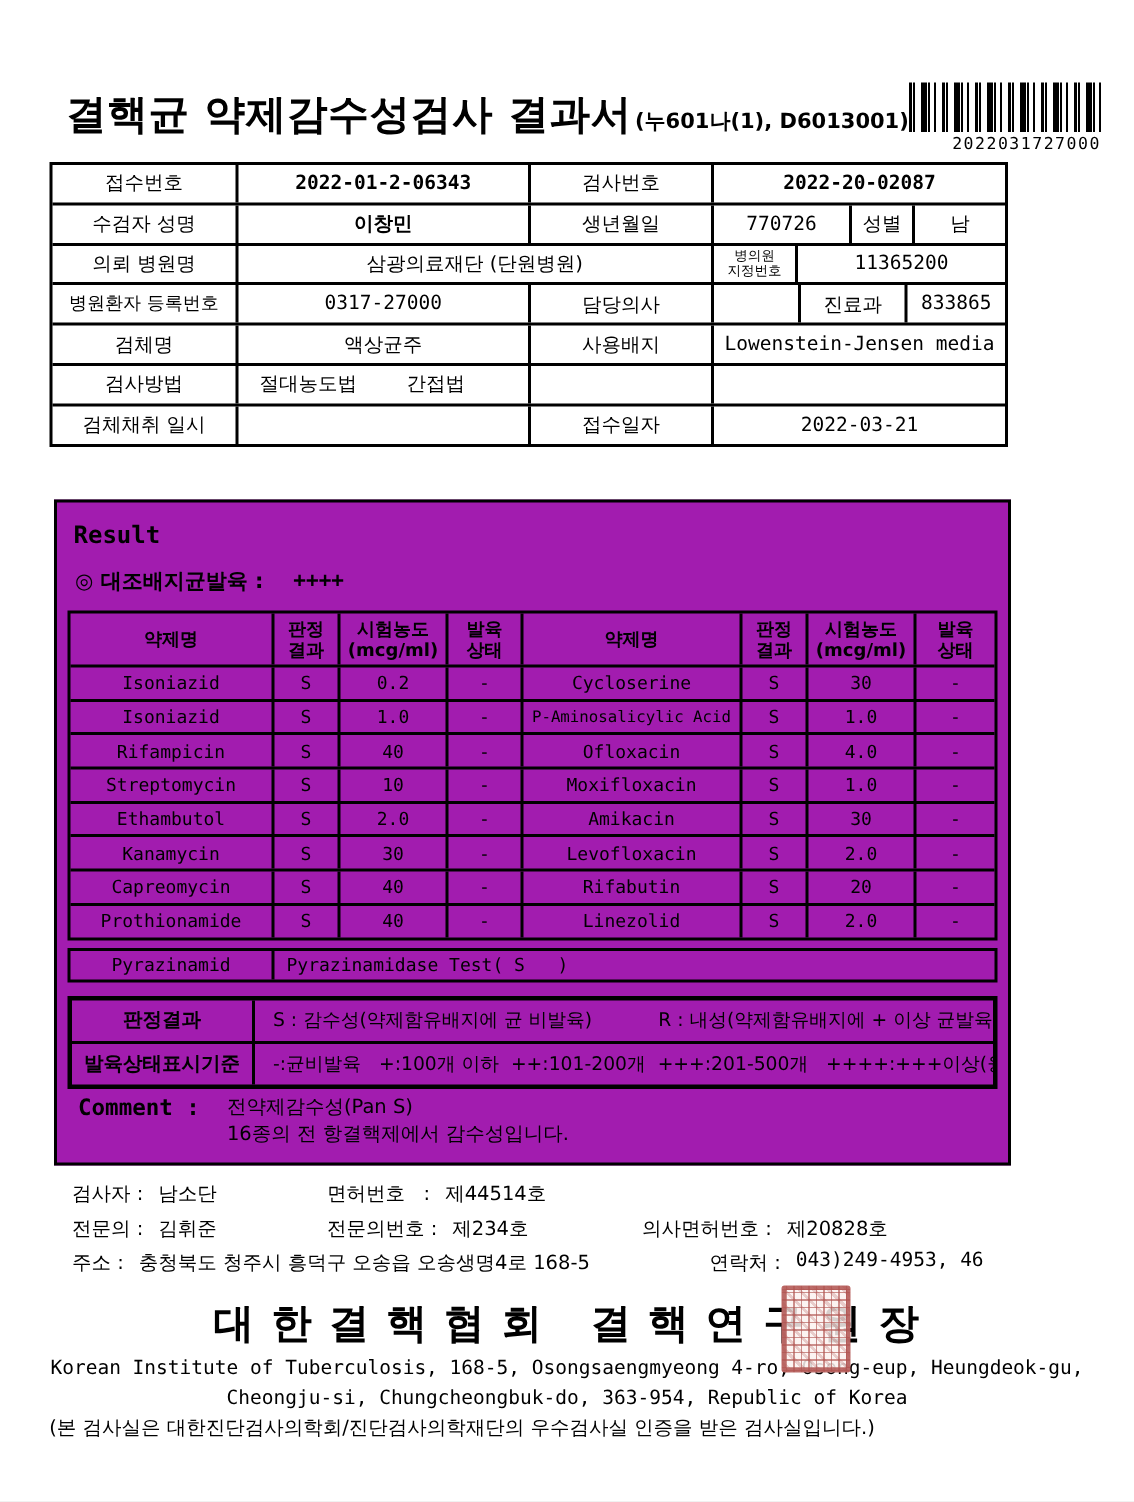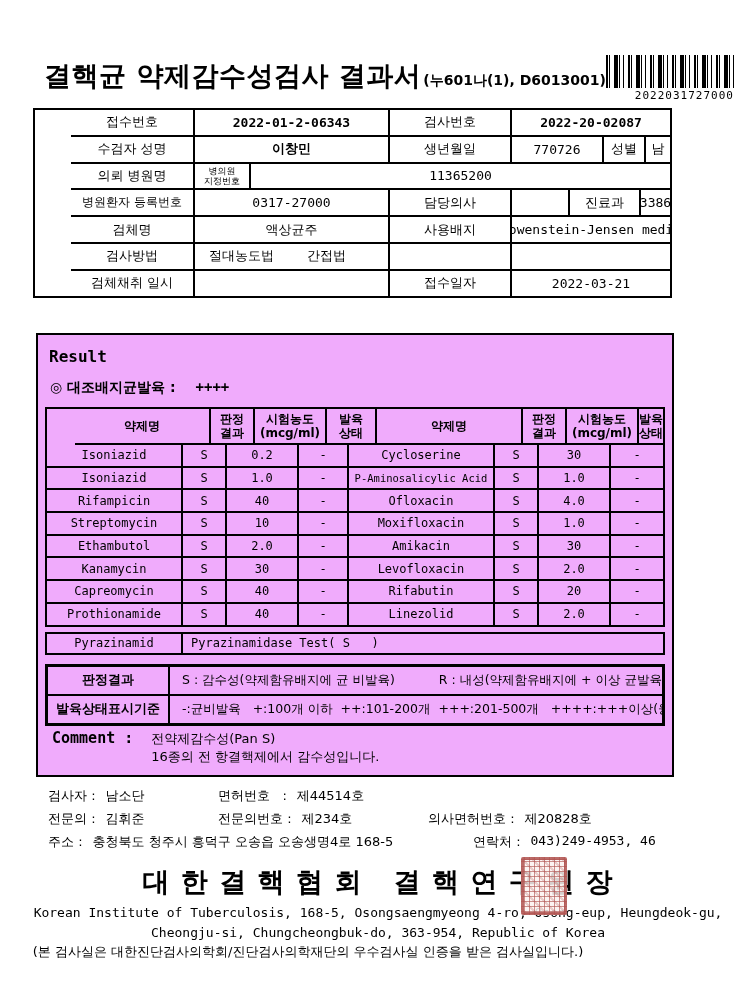--- a/index.html
+++ b/index.html
@@ -13,37 +13,37 @@
   .doc-title-suffix{font-size:14px;font-weight:bold;margin-top:14px;margin-left:2px;white-space:nowrap;}
   .barcode-wrap{margin-left:auto;text-align:right;margin-top:-3px;}
   .barcode-bars{width:128px;height:33px;
     background:
       repeating-linear-gradient(90deg,#000 0 2px,#fff 2px 3px,#000 3px 4px,#fff 4px 8px,
         #000 8px 12px,#fff 12px 13px,#000 13px 14px,#fff 14px 17px,#000 17px 18px,#fff 18px 22px);}
   .barcode-num{font-size:11px;letter-spacing:1px;margin-top:1px;}
 
   
   .info-table{position:absolute;top:108px;left:33px;width:639px;border:2px solid #000;box-sizing:border-box;background:#fff;}
-  .irow{display:flex;height:24.8px;border-bottom:2px solid #000;margin-left:36px;}
+  .irow{display:flex;height:24.8px;border-bottom:2px solid #000;}
   .irow:last-child{border-bottom:none;}
   .icell{border-right:2px solid #000;box-sizing:border-box;display:flex;align-items:center;justify-content:center;
          font-size:13px;overflow:hidden;white-space:pre;}
   .icell:last-child{border-right:none;}
   .bold{font-weight:bold;}
   .sm{font-size:12px;}
   .tiny{font-size:9px;line-height:1.15;white-space:pre-line;text-align:center;}
   .left-pad{justify-content:flex-start;padding-left:14px;}
 
   
   .result-box{position:absolute;top:333px;left:36px;width:638px;height:444px;border:2px solid #000;
-              box-sizing:border-box;padding:10px 24px 0 7px;background:#f0abfc;}
+              box-sizing:border-box;padding:10px 24px 0 7px;background:#a21caf;}
   .result-heading{font-weight:bold;font-size:16px;margin:2px 0 0 4px;}
   .control-line{margin:13px 0 10px 5px;font-weight:bold;font-size:14px;display:flex;gap:20px;}
   .drug-table{border:2px solid #000;width:620px;box-sizing:border-box;}
-  .dt-header{display:flex;border-bottom:2px solid #000;height:34px;margin-left:28px;}
+  .dt-header{display:flex;border-bottom:2px solid #000;height:34px;}
   .dh{display:flex;align-items:center;justify-content:center;text-align:center;font-weight:bold;font-size:12px;
       border-right:2px solid #000;white-space:pre-line;line-height:1.2;box-sizing:border-box;}
   .dh:last-child,.dc:last-child{border-right:none;}
   .dt-row{display:flex;border-bottom:2px solid #000;height:20.7px;}
   .dt-row:last-child{border-bottom:none;}
   .dc{display:flex;align-items:center;justify-content:center;font-size:12px;border-right:2px solid #000;
       box-sizing:border-box;overflow:hidden;white-space:nowrap;}
   .w1{flex:0 0 136px;} .w2{flex:0 0 44px;} .w3{flex:0 0 72px;} .w4{flex:0 0 50px;}
   .w5{flex:0 0 146px;} .w6{flex:0 0 44px;} .w7{flex:0 0 72px;} .w8{flex:1;}
   .pyra-table{border:2px solid #000;width:620px;box-sizing:border-box;margin-top:5px;display:flex;height:23px;}
@@ -100,20 +100,21 @@
     <div class="irow">
       <div class="icell" style="flex:0 0 124px">수검자 성명</div>
       <div class="icell bold" style="flex:0 0 195px">이창민</div>
       <div class="icell" style="flex:0 0 122px">생년월일</div>
       <div class="icell mono" style="flex:0 0 92px">770726</div>
       <div class="icell" style="flex:0 0 42px">성별</div>
       <div class="icell" style="flex:1">남</div>
     </div>
     <div class="irow">
       <div class="icell" style="flex:0 0 124px">의뢰 병원명</div>
+      <div class="icell" style="flex:0 0 317px">삼광의료재단 (단원병원)</div>
       <div class="icell tiny" style="flex:0 0 56px">병의원
 지정번호</div>
       <div class="icell mono" style="flex:1">11365200</div>
     </div>
     <div class="irow">
       <div class="icell sm" style="flex:0 0 124px">병원환자 등록번호</div>
       <div class="icell mono" style="flex:0 0 195px">0317-27000</div>
       <div class="icell" style="flex:0 0 122px">담당의사</div>
       <div class="icell" style="flex:0 0 58px"></div>
       <div class="icell" style="flex:0 0 71px">진료과</div>

